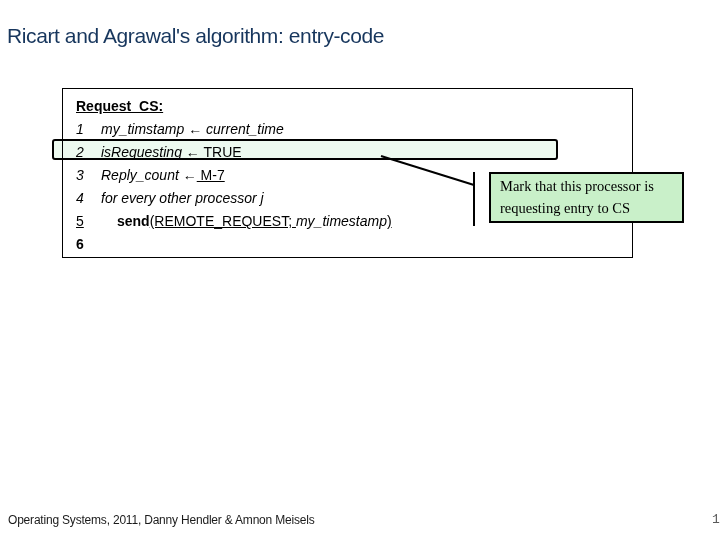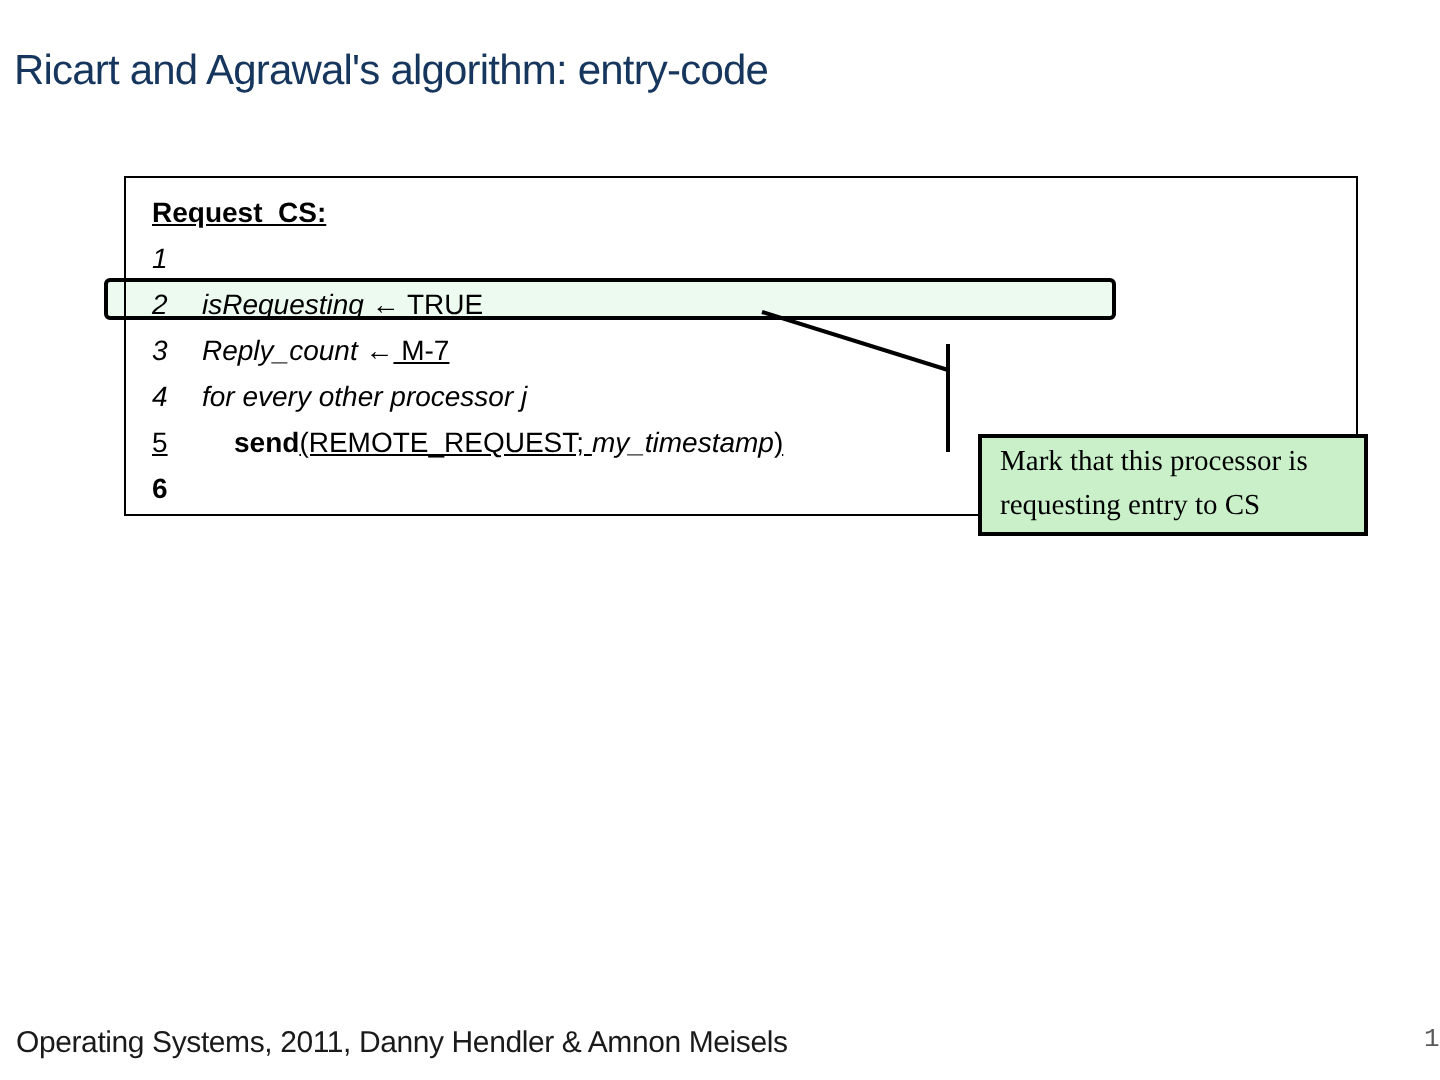--- a/index.html
+++ b/index.html
@@ -23,21 +23,21 @@
 
   
   .highlight-box{
     position:absolute;left:52px;top:139px;width:506px;height:21px;
     background:var(--highlight-fill);
     border:2px solid var(--border-color);border-radius:3px;
     z-index:1;
   }
 
   .code-box{
-    position:absolute;left:62px;top:88px;width:617px;height:170px;
+    position:absolute;left:62px;top:88px;width:571px;height:170px;
     border:1px solid var(--border-color);
     padding:6px 0 12px 13px;
     z-index:2;
     font-size:14px;color:#000;
   }
   .code-header{
     height:23px;line-height:23px;
     font-weight:bold;text-decoration:underline;white-space:pre;
   }
   .code-row{height:23px;line-height:23px;white-space:pre;display:flex;}
@@ -52,46 +52,45 @@
                 z-index:3;pointer-events:none;}
 
   .callout-box{
     position:absolute;left:489px;top:172px;width:195px;height:51px;
     background:var(--callout-fill);
     border:2px solid var(--border-color);
     padding:2px 6px 0 9px;
     font-family:"Liberation Serif",serif;
     font-size:14.5px;line-height:1.5;color:#000;
     z-index:4;
-    margin-top:45px;
   }
 
   .footer-text{
     position:absolute;left:8px;top:513px;
-    font-size:15px;color:var(--footer-color);letter-spacing:-0.2px;
+    font-size:12px;color:var(--footer-color);letter-spacing:-0.2px;
     white-space:nowrap;
   }
   .page-number{
     position:absolute;left:712px;top:512px;
     font-size:13px;color:var(--page-number-color);font-family:Liberation Mono, monospace;
   }
 </style>
 </head>
 <body>
 
 <div class="slide">
 
   <div class="slide-title">Ricart and Agrawal's algorithm: entry-code</div>
 
   <div class="highlight-box"></div>
 
   <div class="code-box">
     <div class="code-header">Request_CS:</div>
     <div>
-        <div class="code-row"><span class="code-num italic">1</span></div>
+        <div class="code-row"><span class="code-num italic">1</span><span class="code-text"><span class="italic">my_timstamp </span><span class="bold">←</span><span class="italic"> current_time</span></span></div>
         <div class="code-row"><span class="code-num italic">2</span><span class="code-text"><span class="italic">isRequesting </span><span class="bold">←</span><span class="normal"> TRUE</span></span></div>
         <div class="code-row"><span class="code-num italic">3</span><span class="code-text"><span class="italic">Reply_count </span><span class="bold">←</span><span class="normal"> M-7</span></span></div>
         <div class="code-row"><span class="code-num italic">4</span><span class="code-text"><span class="italic">for every other processor j</span></span></div>
         <div class="code-row"><span class="code-num normal">5</span><span class="code-text indent"><span class="bold">send</span><span class="normal">(REMOTE_REQUEST; </span><span class="italic">my_timestamp</span><span class="normal">)</span></span></div>
         <div class="code-row"><span class="code-num bold">6</span></div>
       </div>
   </div>
 
   <svg class="leader-lines" viewBox="0 0 720 540" xmlns="http://www.w3.org/2000/svg">
     <line x1="381" y1="156" x2="474" y2="185" stroke="#000" stroke-width="2"></line>

